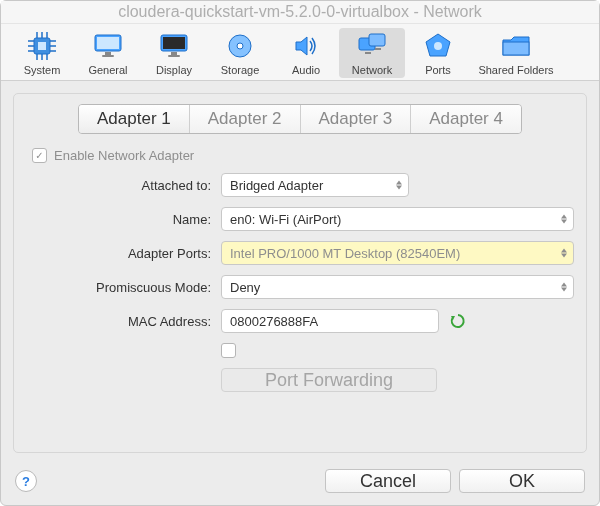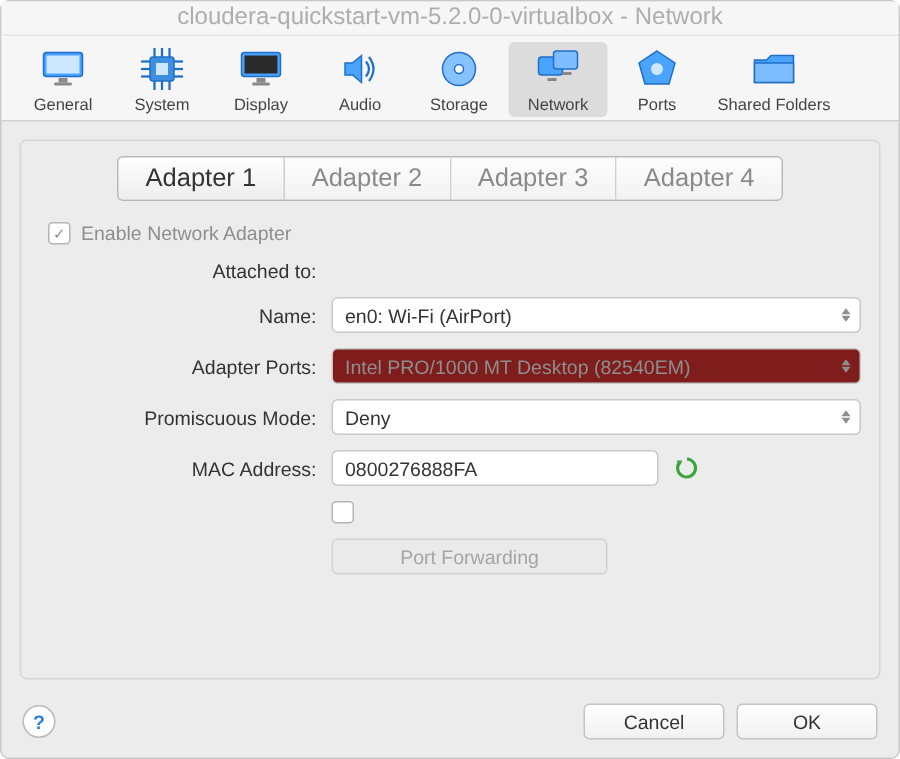--- a/index.html
+++ b/index.html
@@ -146,21 +146,21 @@
     border-radius: 4px;
     background: #fff;
     display: flex;
     align-items: center;
     padding: 0 8px;
     color: #333;
     position: relative;
   }
   .select.disabled {
     color: #8e8e8e;
-    background: #7f1d1d;
+    background: #fef9c3;
   }
   .select .caret {
     position: absolute;
     right: 6px;
     top: 50%;
     transform: translateY(-50%);
     display: flex;
     flex-direction: column;
     gap: 1px;
   }
@@ -188,29 +188,29 @@
   .refresh {
     width: 18px;
     height: 18px;
     margin-left: 10px;
     display: inline-flex;
     align-items: center;
     justify-content: center;
   }
   .btn {
     height: 22px;
-    padding: 0 16px;
+    padding: 0 32px;
     border: 1px solid #c4c4c4;
     border-radius: 4px;
     background: linear-gradient(#ffffff, #f1f1f1);
     display: inline-flex;
     align-items: center;
     justify-content: center;
     cursor: default;
-    font-size: 13px;
+    font-size: 18px;
   }
   .btn.disabled {
     color: #a5a5a5;
     background: #eaeaea;
     border-color: #d2d2d2;
   }
   .footer {
     display: flex;
     align-items: center;
     padding: 4px 14px 12px 14px;
@@ -230,31 +230,20 @@
   .spacer { flex: 1; }
   svg { display: block; }
 </style>
 </head>
 <body>
 
 <div class="window">
   <div class="titlebar">cloudera-quickstart-vm-5.2.0-0-virtualbox - Network</div>
 
   <div class="toolbar">
-    <div class="tool">
-      <div class="iconwrap">
-        <svg width="30" height="26" viewBox="0 0 30 26">
-            <rect x="2" y="2" width="26" height="16" rx="2" fill="#4aa3ff" stroke="#1e6fc9"></rect>
-            <rect x="4" y="4" width="22" height="12" fill="#cce7ff"></rect>
-            <rect x="12" y="19" width="6" height="3" fill="#888"></rect>
-            <rect x="9" y="22" width="12" height="2" rx="1" fill="#888"></rect>
-          </svg>
-      </div>
-      <div class="label">General</div>
-    </div>
     <div class="tool">
       <div class="iconwrap">
         <svg width="28" height="28" viewBox="0 0 28 28">
             <rect x="6" y="6" width="16" height="16" rx="2" fill="#3f8fe0" stroke="#1e6fc9"></rect>
             <rect x="10" y="10" width="8" height="8" fill="#cce7ff"></rect>
             <g stroke="#1e6fc9" stroke-width="1.5">
               <line x1="14" y1="0" x2="14" y2="6"></line>
               <line x1="9" y1="0" x2="9" y2="6"></line>
               <line x1="19" y1="0" x2="19" y2="6"></line>
               <line x1="14" y1="22" x2="14" y2="28"></line>
@@ -268,45 +257,56 @@
               <line x1="22" y1="19" x2="28" y2="19"></line>
             </g>
           </svg>
       </div>
       <div class="label">System</div>
     </div>
     <div class="tool">
       <div class="iconwrap">
         <svg width="30" height="26" viewBox="0 0 30 26">
             <rect x="2" y="2" width="26" height="16" rx="2" fill="#4aa3ff" stroke="#1e6fc9"></rect>
+            <rect x="4" y="4" width="22" height="12" fill="#cce7ff"></rect>
+            <rect x="12" y="19" width="6" height="3" fill="#888"></rect>
+            <rect x="9" y="22" width="12" height="2" rx="1" fill="#888"></rect>
+          </svg>
+      </div>
+      <div class="label">General</div>
+    </div>
+    <div class="tool">
+      <div class="iconwrap">
+        <svg width="30" height="26" viewBox="0 0 30 26">
+            <rect x="2" y="2" width="26" height="16" rx="2" fill="#4aa3ff" stroke="#1e6fc9"></rect>
             <rect x="4" y="4" width="22" height="12" fill="#2a2a2a"></rect>
             <rect x="12" y="19" width="6" height="3" fill="#888"></rect>
             <rect x="9" y="22" width="12" height="2" rx="1" fill="#888"></rect>
           </svg>
       </div>
       <div class="label">Display</div>
+    </div>
+    <div class="tool">
+      <div class="iconwrap">
+        <svg width="28" height="28" viewBox="0 0 28 28">
+            <circle cx="14" cy="14" r="11" fill="#85c2ff" stroke="#1e6fc9"></circle>
+            <circle cx="14" cy="14" r="3" fill="#fff" stroke="#1e6fc9"></circle>
+          </svg>
+      </div>
+      <div class="label">Storage</div>
     </div>
     <div class="tool">
       <div class="iconwrap">
         <svg width="26" height="26" viewBox="0 0 26 26">
             <polygon points="3,9 8,9 14,4 14,22 8,17 3,17" fill="#4aa3ff" stroke="#1e6fc9"></polygon>
             <path d="M17 8 Q21 13 17 18" fill="none" stroke="#1e6fc9" stroke-width="1.5"></path>
             <path d="M19 5 Q25 13 19 21" fill="none" stroke="#1e6fc9" stroke-width="1.5"></path>
           </svg>
       </div>
       <div class="label">Audio</div>
-    </div>
-    <div class="tool">
-      <div class="iconwrap">
-        <svg width="28" height="28" viewBox="0 0 28 28">
-            <circle cx="14" cy="14" r="11" fill="#85c2ff" stroke="#1e6fc9"></circle>
-            <circle cx="14" cy="14" r="3" fill="#fff" stroke="#1e6fc9"></circle>
-          </svg>
-      </div>
-      <div class="label">Storage</div>
     </div>
     <div class="tool selected">
       <div class="iconwrap">
         <svg width="30" height="28" viewBox="0 0 30 28">
             <rect x="2" y="6" width="16" height="12" rx="2" fill="#4aa3ff" stroke="#1e6fc9"></rect>
             <rect x="12" y="2" width="16" height="12" rx="2" fill="#7dbcff" stroke="#1e6fc9"></rect>
             <rect x="8" y="20" width="6" height="2" fill="#888"></rect>
             <rect x="18" y="16" width="6" height="2" fill="#888"></rect>
           </svg>
       </div>
@@ -345,20 +345,29 @@
 
       <div class="row" style="margin-left:6px">
         <label class="checkbox">
           <span class="box">✓</span>
           <span>Enable Network Adapter</span>
         </label>
       </div>
 
       <div class="row">
         <div class="labelcol">Attached to:</div>
+        <div class="fieldcol">
+          <div class="select short">
+            <span>Bridged Adapter</span>
+            <span class="caret">
+                <span class="caret-up"></span>
+                <span class="caret-down"></span>
+              </span>
+          </div>
+        </div>
       </div>
 
       <div class="row">
         <div class="labelcol">Name:</div>
         <div class="fieldcol">
           <div class="select">
             <span>en0: Wi-Fi (AirPort)</span>
             <span class="caret">
                 <span class="caret-up"></span>
                 <span class="caret-down"></span>

